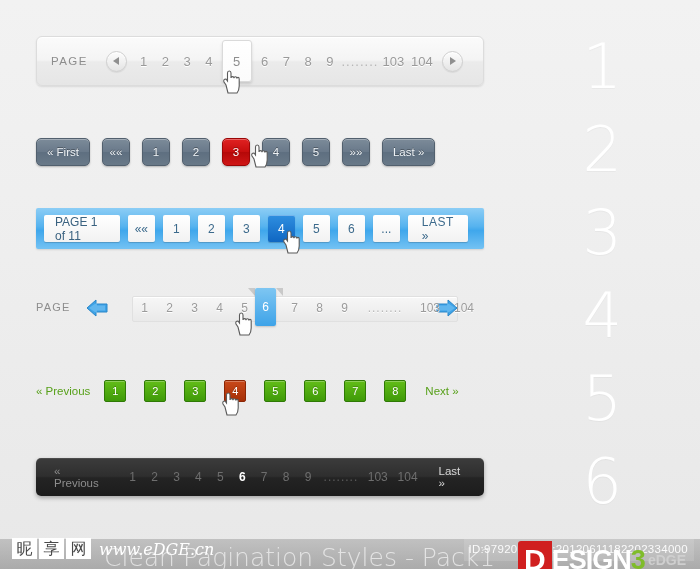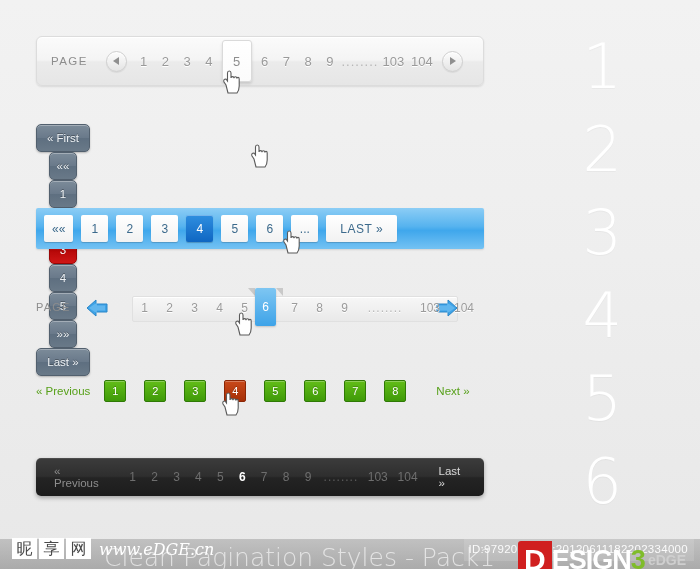--- a/index.html
+++ b/index.html
@@ -50,21 +50,21 @@
   .s1 .act{
     width:28px;height:40px;margin:0 2px;border-radius:3px;flex:none;
     background:linear-gradient(180deg,#ffffff,#fbfbfb);
     border:1px solid #dadada;
     box-shadow:0 2px 3px rgba(0,0,0,0.13);
     display:flex;align-items:center;justify-content:center;
     font-size:13px;color:#8e8e8e;
   }
 
   
-  .s2{position:absolute;left:36px;top:124px;display:flex;align-items:center;flex-direction:column;}
+  .s2{position:absolute;left:36px;top:138px;display:flex;align-items:center;}
   .btn2{
     height:28px;border-radius:5px;margin-right:12px;
     background:linear-gradient(180deg,#7c8b99 0%,#69798a 50%,#5e6f80 51%,#697988 100%);
     border:1px solid #52606e;
     box-shadow:inset 0 1px 0 rgba(255,255,255,0.30),0 1px 2px rgba(0,0,0,0.25);
     color:#eef2f5;font-size:11.5px;
     display:flex;align-items:center;justify-content:center;
     text-shadow:0 -1px 0 rgba(0,0,0,0.35);
     padding:0 10px;box-sizing:border-box;
   }
@@ -124,21 +124,21 @@
     position:absolute;top:-8px;width:0;height:0;
     border-style:solid;
   }
   .s4 .notchL{left:212px;border-width:0 7px 8px 0;border-color:transparent #c9c9c9 transparent transparent;}
   .s4 .notchR{left:240px;border-width:8px 7px 0 0;border-color:#c9c9c9 transparent transparent transparent;transform:scaleX(-1);}
 
   
   .s5{position:absolute;left:36px;top:380px;display:flex;align-items:center;}
   .s5 .link{font-size:11.5px;color:#57a01a;}
   .s5 .link.prev{margin-right:14px;}
-  .s5 .link.next{margin-left:12px;}
+  .s5 .link.next{margin-left:1px;}
   .sq5{
     width:20px;height:20px;margin-right:18px;border-radius:2px;
     background:linear-gradient(180deg,#62bd18,#3f9a08);
     border:1px solid #2f7a05;
     box-shadow:inset 0 1px 0 rgba(255,255,255,.28);
     color:#fff;font-size:11px;
     display:flex;align-items:center;justify-content:center;
     text-shadow:0 -1px 0 rgba(0,0,0,.25);
   }
   .sq5.on{
@@ -260,20 +260,21 @@
     <div class="btn2 sq">4</div>
     <div class="btn2 sq">5</div>
     <div class="btn2 sq">»»</div>
     <div class="btn2">Last »</div>
   </div>
   <svg class="cursor" style="left:250px;top:144px" viewBox="0 0 19 24">
     <path d="M6 23 L4 15 L2 12 Q1 9 4 9 L5.5 11 L5.5 3 Q5.5 1 7.2 1 Q9 1 9 3 L9 8 Q9 6.6 10.5 6.6 Q12 6.6 12 8.2 Q12 6.8 13.4 6.8 Q14.8 6.8 14.8 8.4 Q14.8 7.4 16 7.4 Q17.2 7.4 17.2 9 L17.2 16 Q17.2 20 15 23 Z" fill="#fff" stroke="#5a5a5a" stroke-width="1.1"></path>
   </svg>
 
   <div class="s3">
+    <div class="tile3 pageinfo">PAGE 1 of 11</div>
     <div class="tile3">««</div>
     <div class="tile3">1</div>
     <div class="tile3">2</div>
     <div class="tile3">3</div>
     <div class="tile3 on">4</div>
     <div class="tile3">5</div>
     <div class="tile3">6</div>
     <div class="tile3">...</div>
     <div class="tile3 last">LAST »</div>
   </div>

